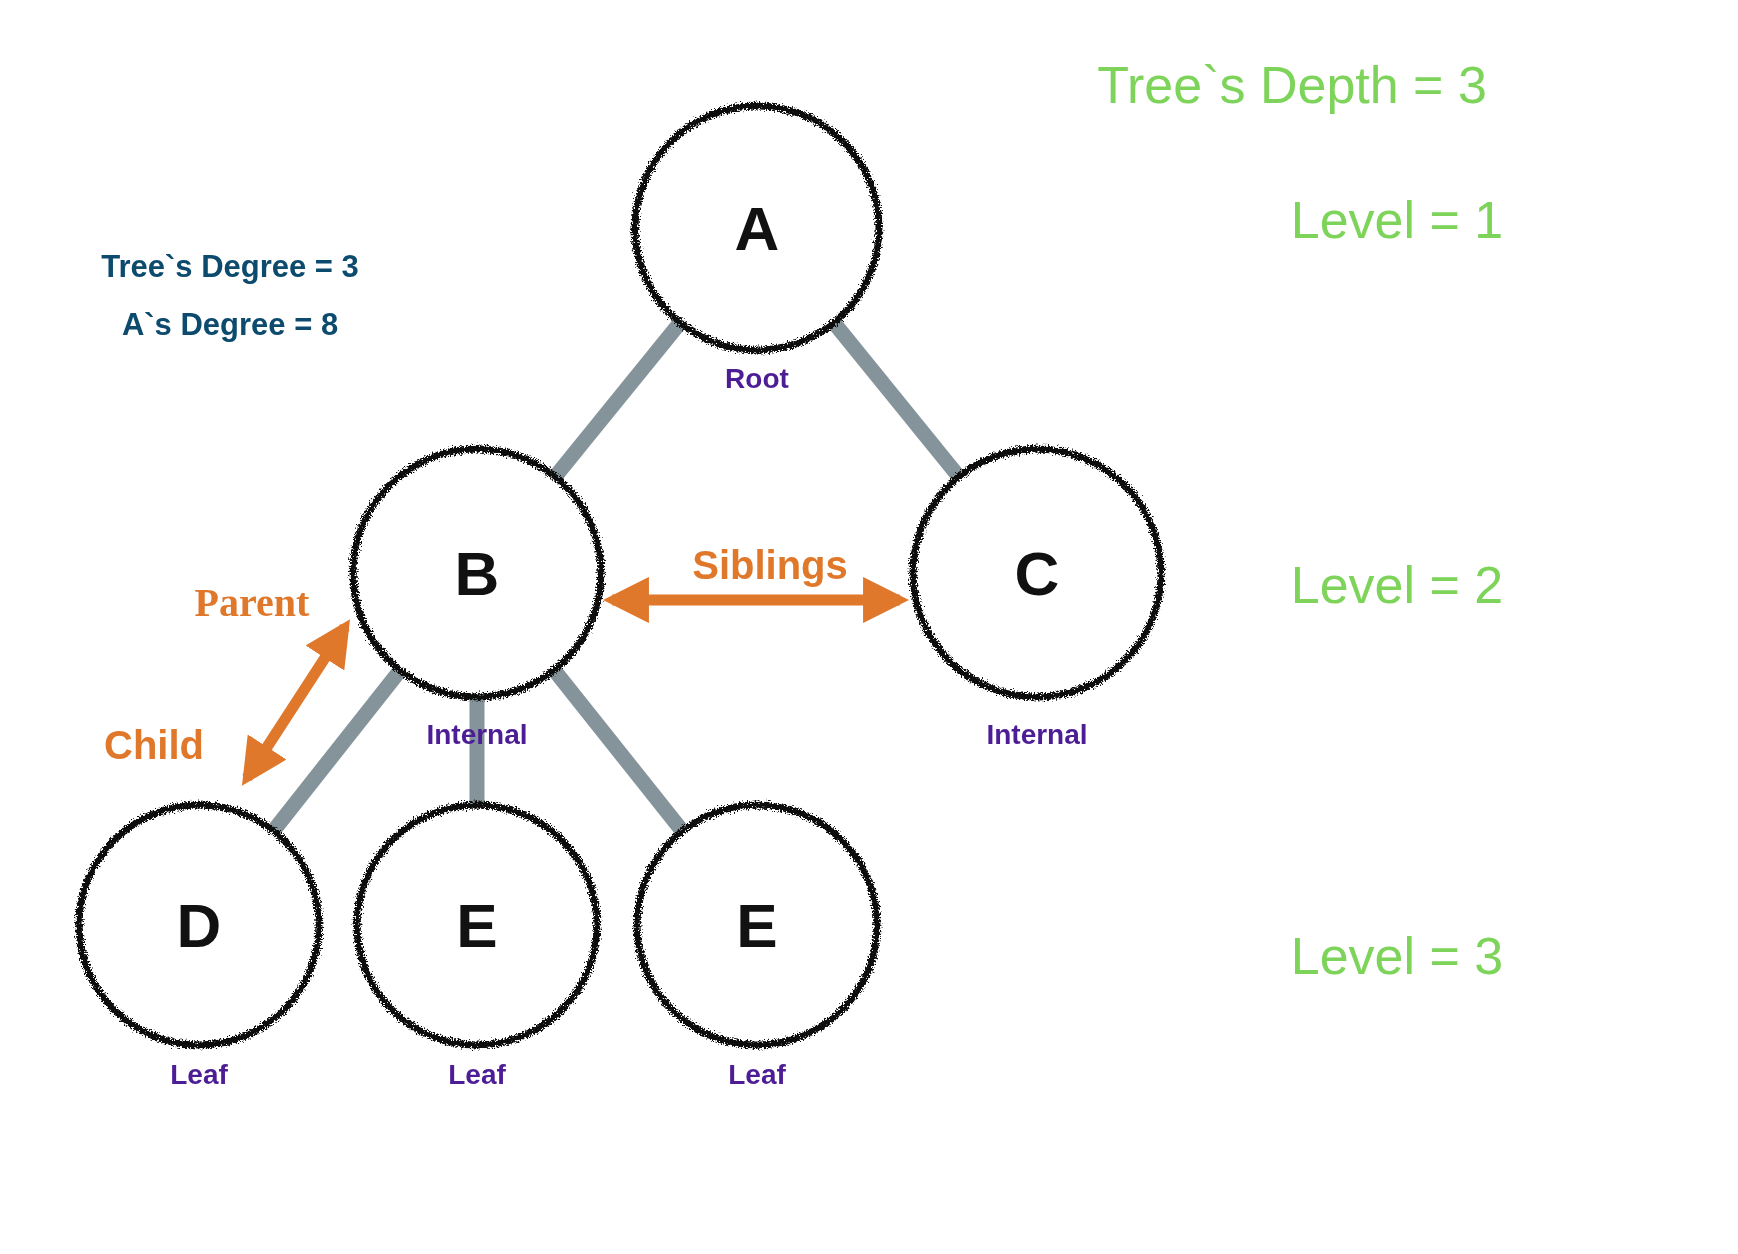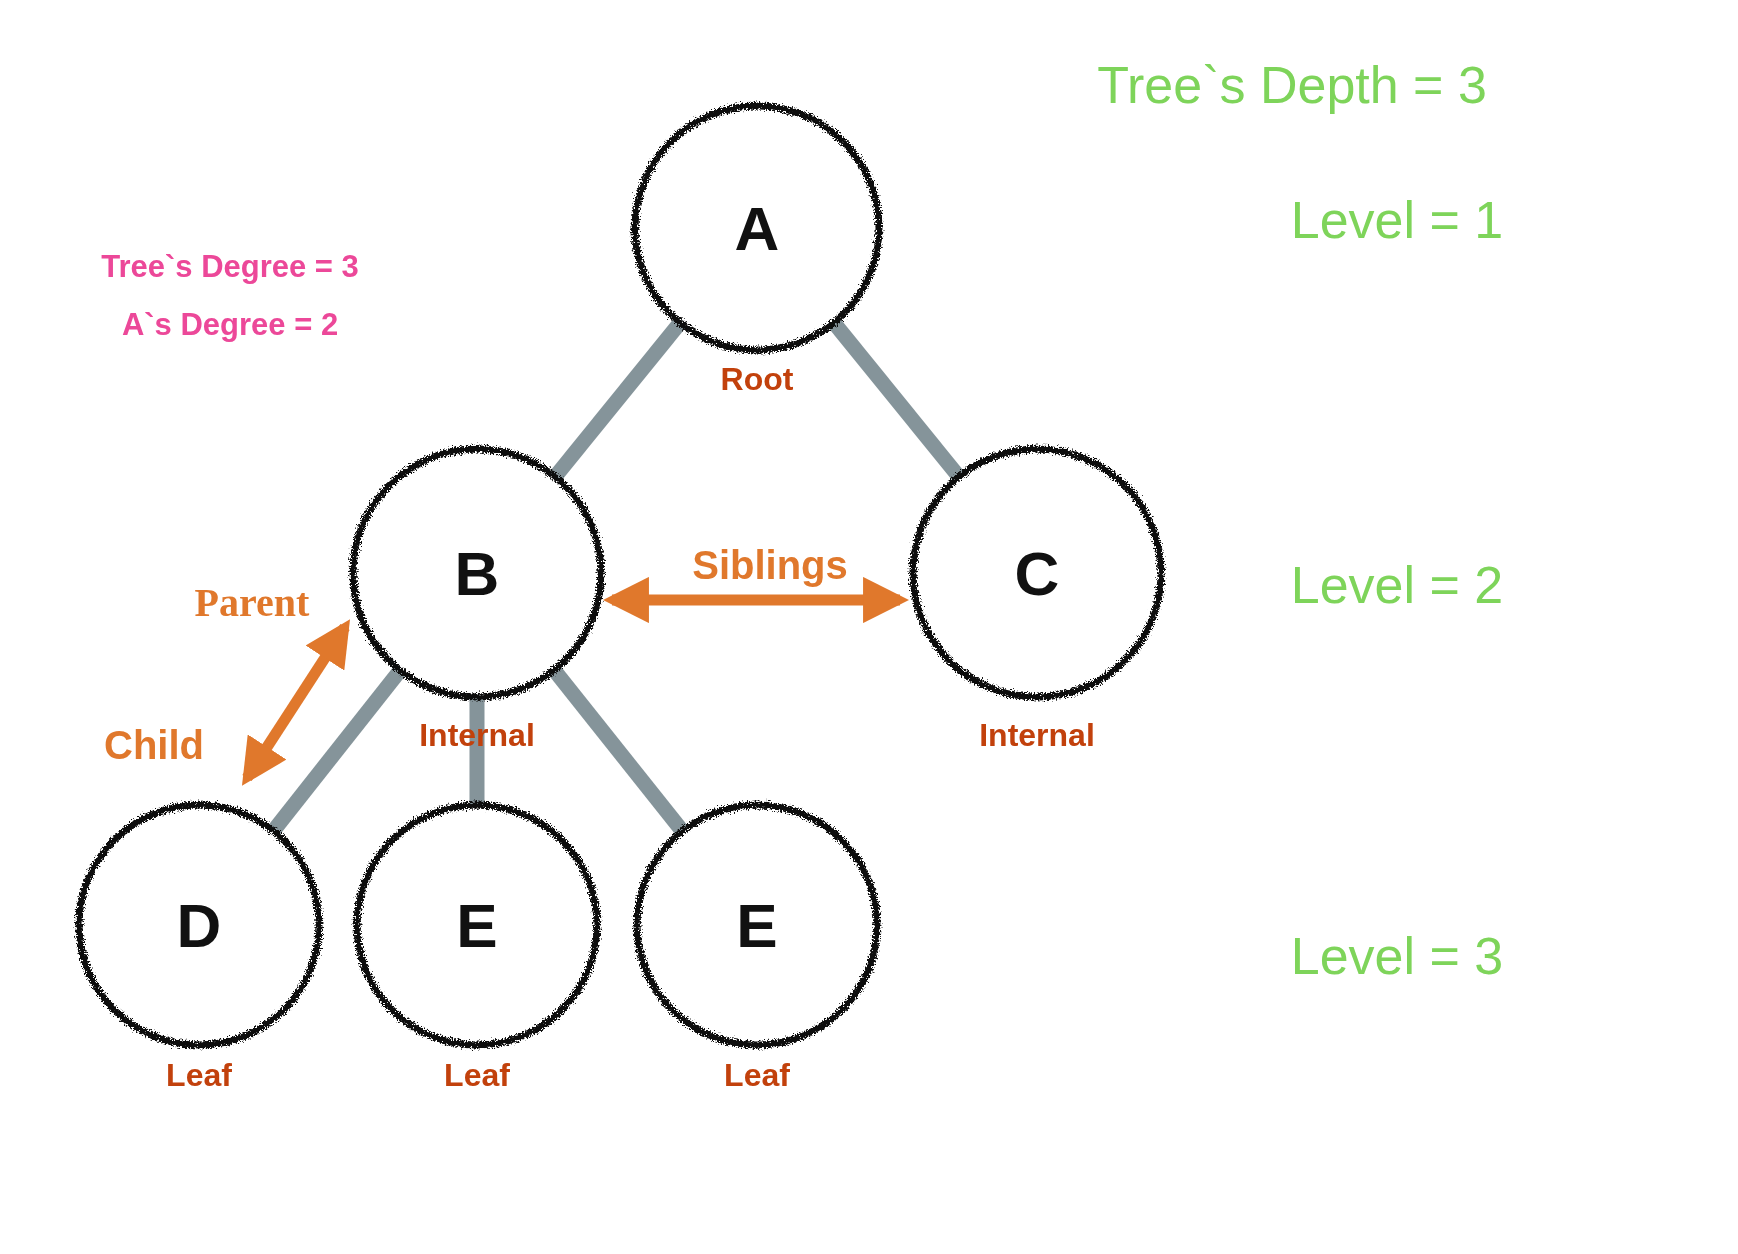--- a/index.html
+++ b/index.html
@@ -18,24 +18,24 @@
   
   .lbl{position:absolute;white-space:nowrap;font-weight:bold;line-height:1;}
 
   .node-letter{
     position:absolute;
     font-size:62px;font-weight:bold;color:#111111;
     transform:translate(-50%,-50%);
     letter-spacing:0px;
   }
 
-  .blue{color:#c2410c;font-size:32px;font-weight:bold;}
+  .blue{color:#4c1d95;font-size:28px;font-weight:bold;}
   .orange{color:#e0782c;font-size:40px;font-weight:bold;}
   .green{color:#7ed45a;font-size:52px;font-weight:normal;}
-  .green-sm{color:#ec4899;font-size:31px;font-weight:bold;}
+  .green-sm{color:#0c4a6e;font-size:31px;font-weight:bold;}
 
   .c{transform:translate(-50%,-50%);}
 </style>
 </head>
 <body>
 
 <div id="stage">
 
   <svg id="canvas" viewBox="0 0 1738 1254" xmlns="http://www.w3.org/2000/svg">
     <defs>
@@ -93,21 +93,21 @@
   <div class="lbl orange c" id="siblings-label" style="left: 770px; top: 565px;">Siblings</div>
 
   <div class="lbl orange c" id="parent-label" style="left: 252px; top: 603px; font-family: Liberation Serif, serif;">Parent</div>
 
   <div class="lbl orange c" id="child-label" style="left: 154px; top: 745px;">Child</div>
 
   <div class="lbl green c" id="tree-depth-label" style="left: 1292px; top: 85px;">Tree`s Depth = 3</div>
 
   <div class="lbl green-sm c" id="tree-degree-label" style="left: 230px; top: 266px;">Tree`s Degree = 3</div>
 
-  <div class="lbl green-sm c" id="a-degree-label" style="left: 230px; top: 324px;">A`s Degree = 2</div>
+  <div class="lbl green-sm c" id="a-degree-label" style="left: 230px; top: 324px;">A`s Degree = 8</div>
 
   <div id="levels-layer">
       <div class="lbl green c" style="left: 1397px; top: 220px;">Level = 1</div>
       <div class="lbl green c" style="left: 1397px; top: 585px;">Level = 2</div>
       <div class="lbl green c" style="left: 1397px; top: 927px; margin-top: 29px;">Level = 3</div>
     </div>
 
 </div>
 
 </body></html>

